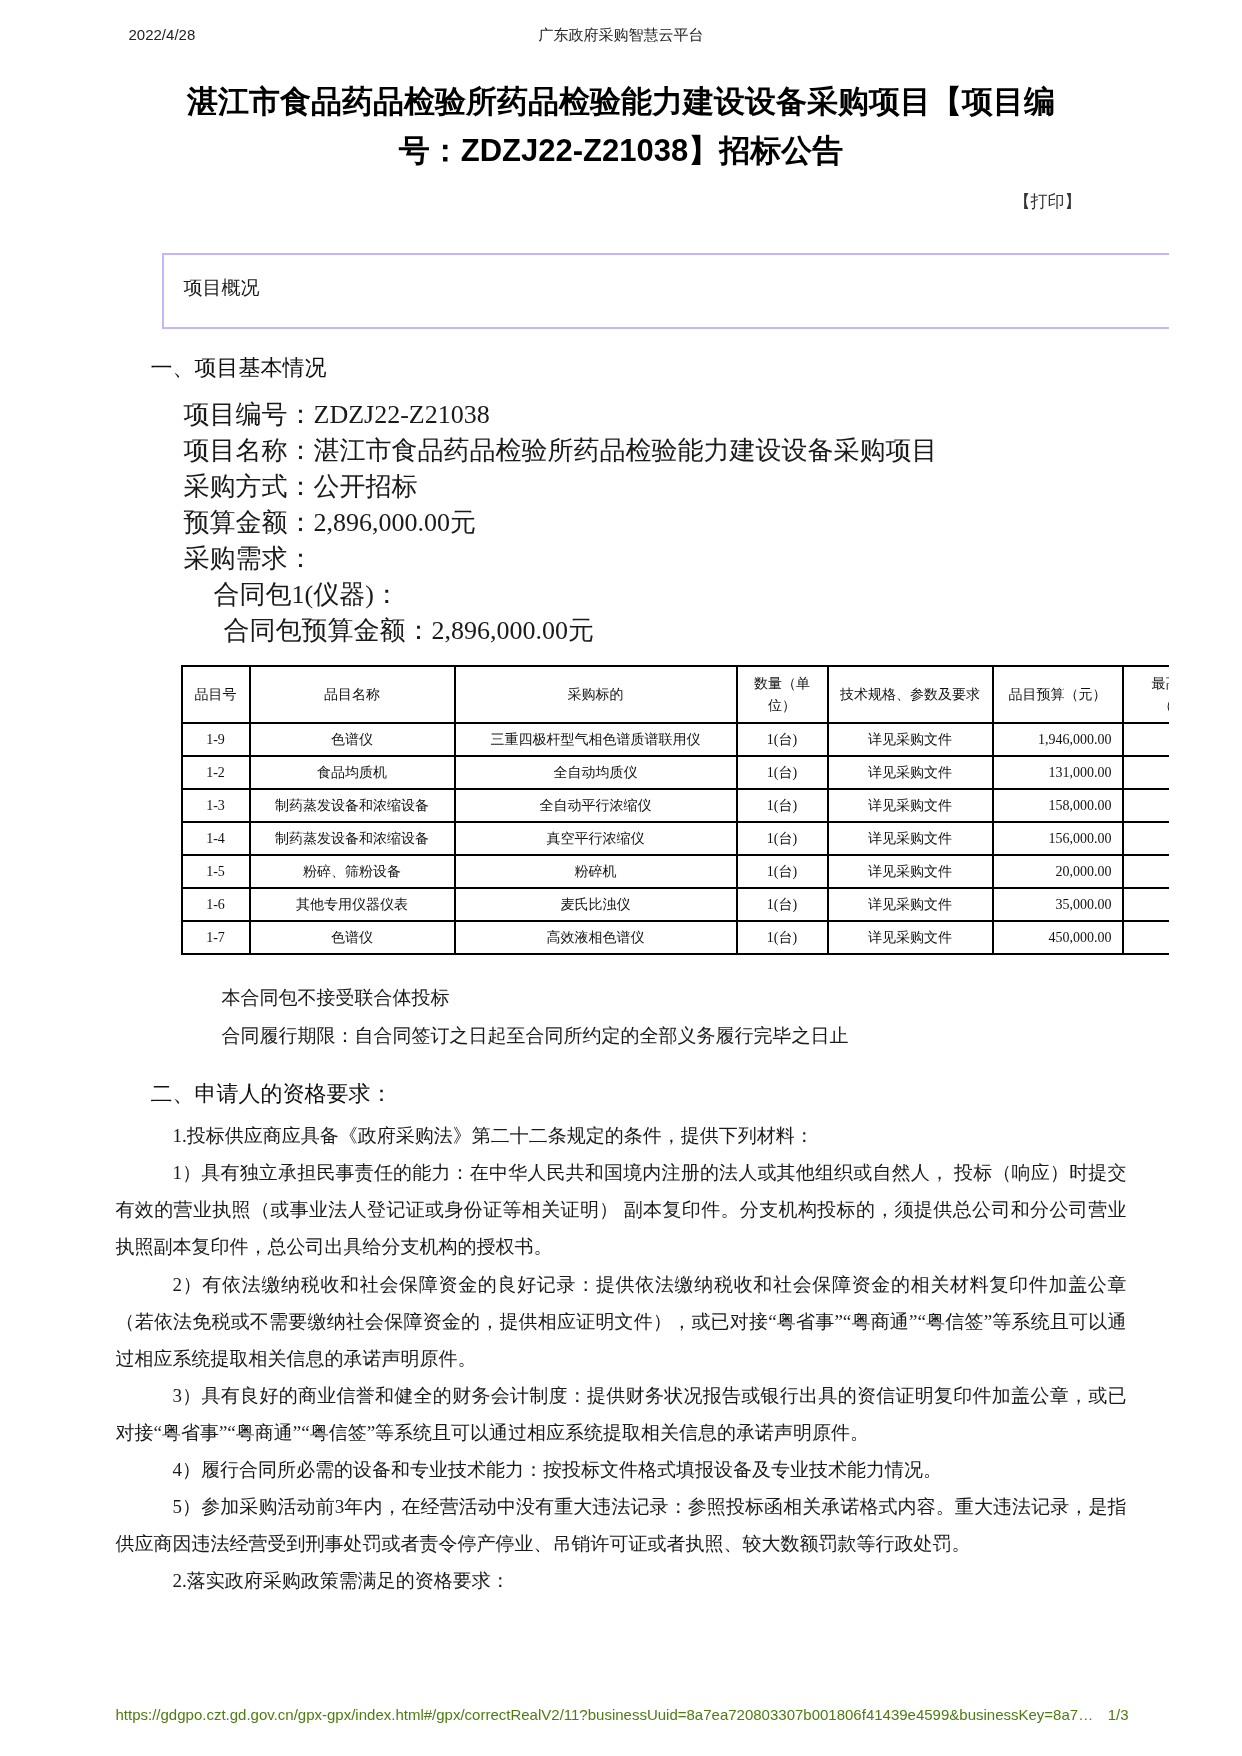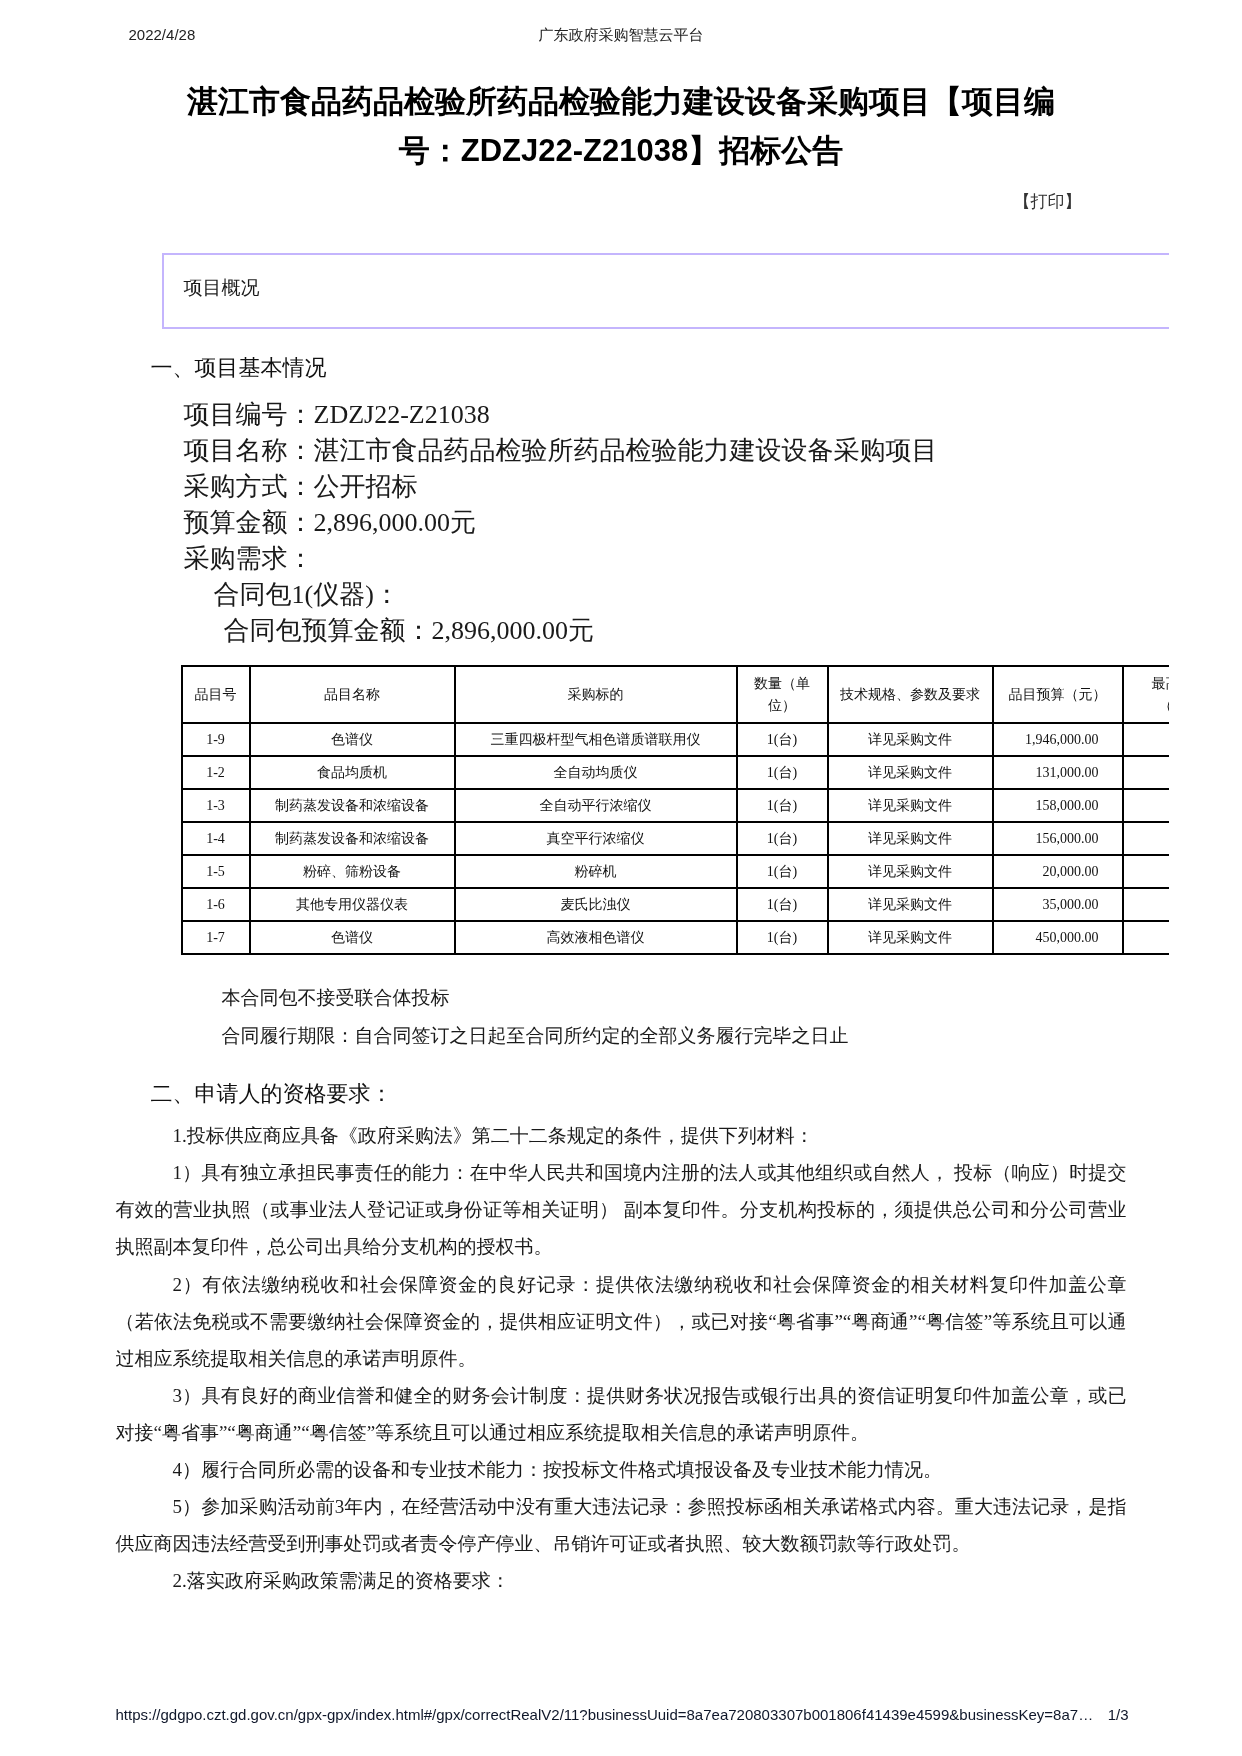--- a/index.html
+++ b/index.html
@@ -90,39 +90,39 @@
     word-break: break-all;
   }
   .items-table th { padding: 6px 8px; line-height: 1.55; }
   .items-table col.c1 { width: 68px; }
   .items-table col.c2 { width: 205px; }
   .items-table col.c3 { width: 282px; }
   .items-table col.c4 { width: 91px; }
   .items-table col.c5 { width: 165px; }
   .items-table col.c6 { width: 130px; }
   .items-table col.c7 { width: 114px; }
-  .items-table td.num { text-align: right; padding-right: 23px; }
+  .items-table td.num { text-align: right; padding-right: 10px; }
   .notes { margin: 24px 0 0 148px; font-size: 19px; }
   .note-line { line-height: 38px; }
   .paragraphs { margin: 8px 42px 0 42px; font-size: 19px; }
   .paragraphs p {
     text-indent: 3em;
     line-height: 1.95;
     text-align: justify;
     color: #1a1a1a;
   }
   
   .print-footer {
     position: absolute;
     top: 1706px;
     left: 42px;
     right: 40px;
     font-family: "Liberation Sans", sans-serif;
     font-size: 15px;
-    color: #0f172a;
+    color: #4d7c0f;
     display: flex;
     justify-content: space-between;
   }
   .pf-url { max-width: 1120px; white-space: nowrap; overflow: hidden; }
   .pf-page { flex: none; padding-left: 12px; }
 </style>
 </head>
 <body>
 
 <div class="page">

